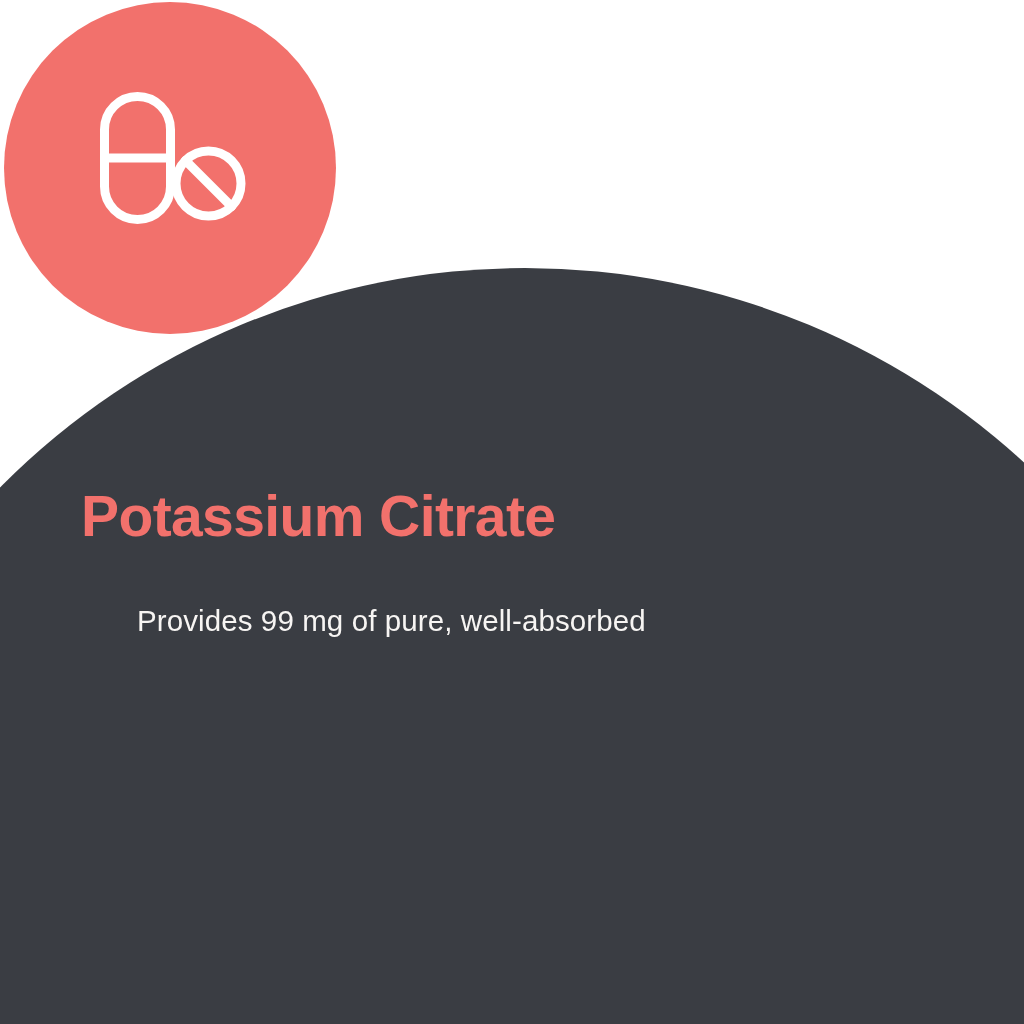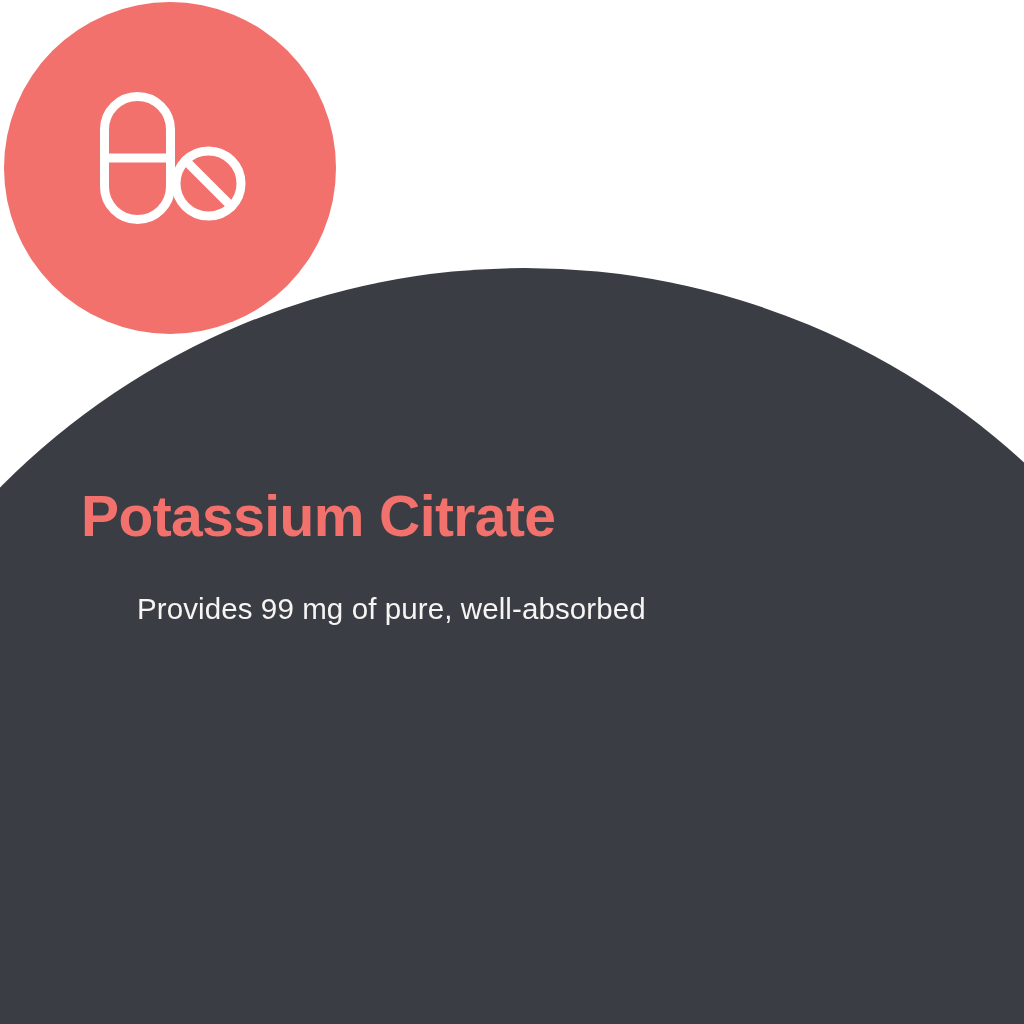--- a/index.html
+++ b/index.html
@@ -74,21 +74,21 @@
     font-size: 57px;
     font-weight: bold;
     letter-spacing: -0.6px;
     line-height: 1.08;
     color: #f2716c;
     white-space: nowrap;
   }
   .product-desc {
     position: absolute;
     left: 137px;
-    top: 574px;
+    top: 586px;
     width: 730px;
     margin: 0;
     font-size: 29.5px;
     font-weight: normal;
     line-height: 69px;
     letter-spacing: 0.1px;
     color: #f7f5f3;
   }
   .desc-line {
     display: block;

